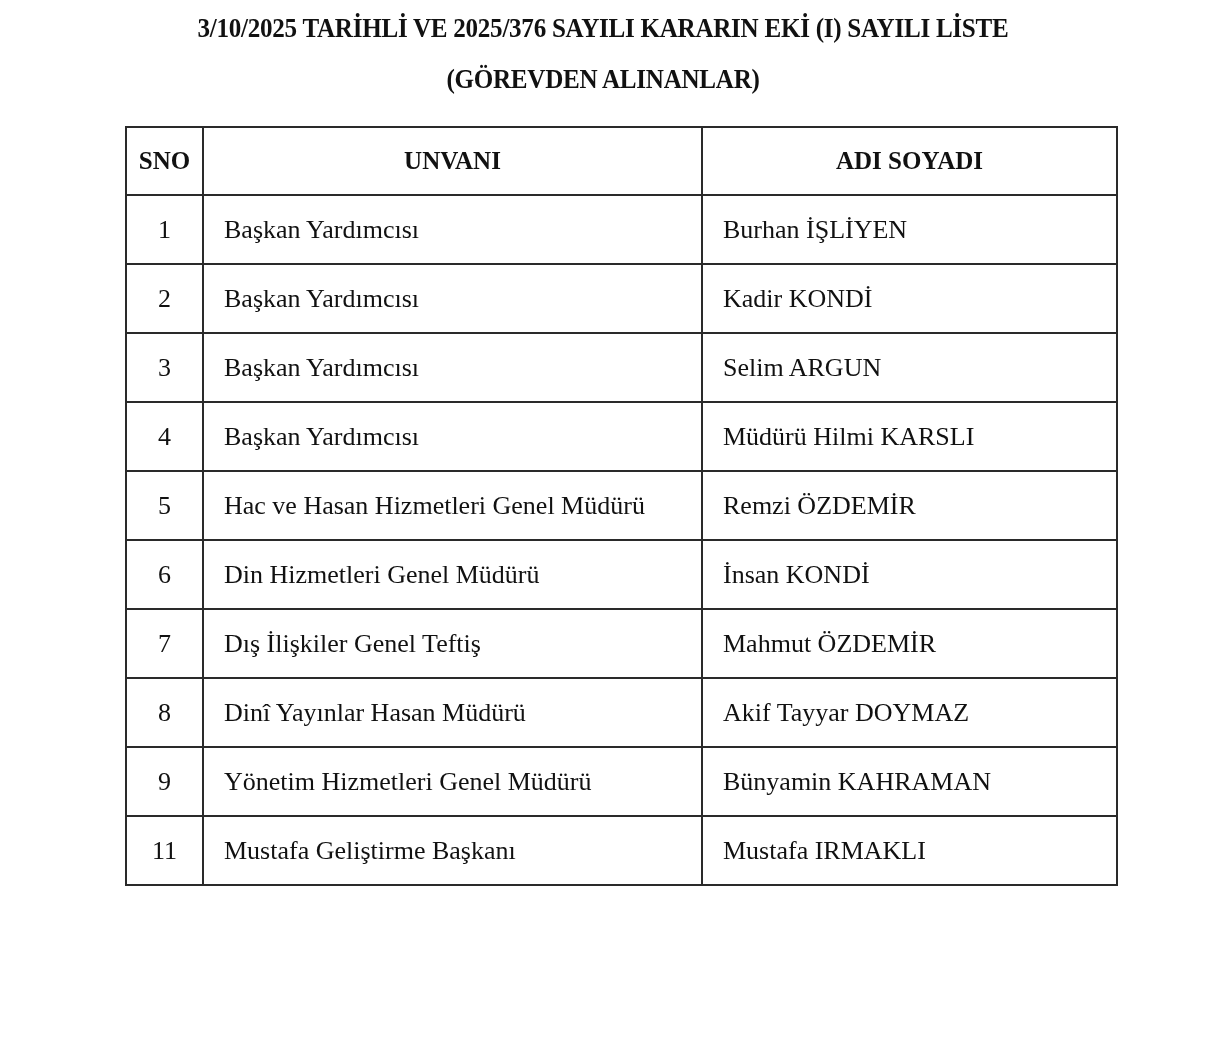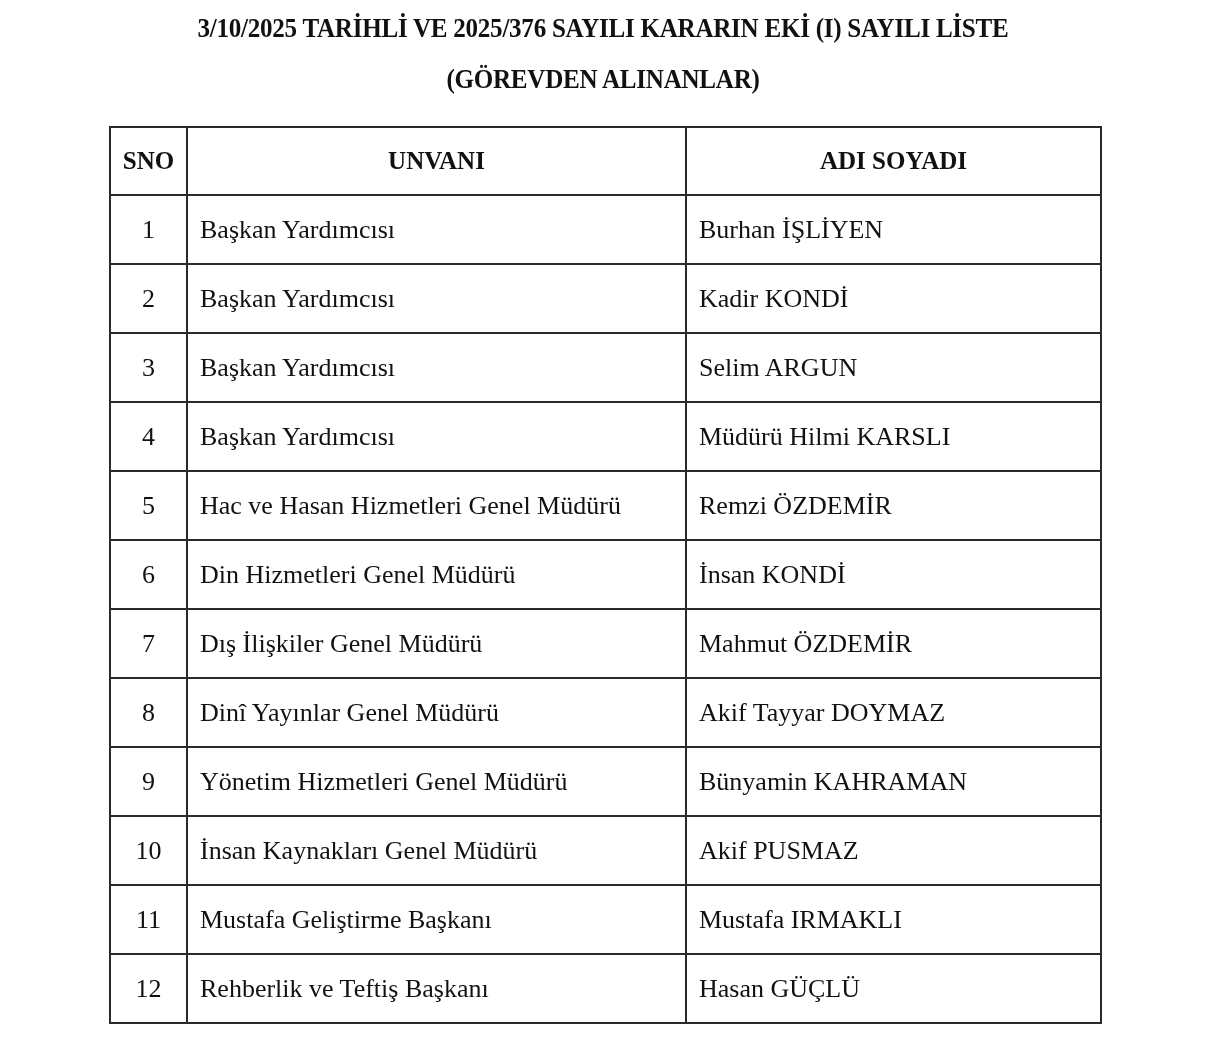--- a/index.html
+++ b/index.html
@@ -8,33 +8,33 @@
       font-family: "Liberation Serif", "DejaVu Serif", serif; color: #111111;
     }
     .title {
       position: absolute; left: 0; width: 1206px; text-align: center;
       font-weight: bold; font-size: 27px; letter-spacing: -0.3px;
       transform: scaleX(0.93); transform-origin: center;
     }
     .title.l1 { top: 13px; }
     .title.l2 { top: 64px; }
     table {
-      position: absolute; left: 109px; top: 126px;
+      position: absolute; left: 125px; top: 126px;
       width: 991px; border-collapse: collapse; table-layout: fixed;
     }
     td, th {
       border: 2px solid #2a2a2a; padding: 0; height: 67px;
       font-size: 26px; font-weight: normal; vertical-align: middle;
     }
     th { font-weight: bold; font-size: 25px; text-align: center; height: 66px; }
     col.c1 { width: 77px; }
     col.c2 { width: 499px; }
     col.c3 { width: 415px; }
     td.sno { text-align: center; }
-    td.txt { padding-left: 12px; white-space: nowrap; }
+    td.txt { padding-left: 20px; white-space: nowrap; }
   </style>
 </head>
 <body>
 
 <div class="title l1">3/10/2025 TARİHLİ VE 2025/376 SAYILI KARARIN EKİ (I) SAYILI LİSTE</div>
 <div class="title l2">(GÖREVDEN ALINANLAR)</div>
 
 <table>
   <colgroup>
       <col class="c1">
@@ -74,42 +74,32 @@
         <td class="txt">Hac ve Hasan Hizmetleri Genel Müdürü</td>
         <td class="txt">Remzi ÖZDEMİR</td>
       </tr>
       <tr>
         <td class="sno">6</td>
         <td class="txt">Din Hizmetleri Genel Müdürü</td>
         <td class="txt">İnsan KONDİ</td>
       </tr>
       <tr>
         <td class="sno">7</td>
-        <td class="txt">Dış İlişkiler Genel Müdürü</td>
+        <td class="txt">Dış İlişkiler Genel Teftiş</td>
         <td class="txt">Mahmut ÖZDEMİR</td>
       </tr>
       <tr>
         <td class="sno">8</td>
-        <td class="txt">Dinî Yayınlar Genel Müdürü</td>
+        <td class="txt">Dinî Yayınlar Hasan Müdürü</td>
         <td class="txt">Akif Tayyar DOYMAZ</td>
       </tr>
       <tr>
         <td class="sno">9</td>
         <td class="txt">Yönetim Hizmetleri Genel Müdürü</td>
         <td class="txt">Bünyamin KAHRAMAN</td>
       </tr>
       <tr>
-        <td class="sno">10</td>
-        <td class="txt">İnsan Kaynakları Genel Müdürü</td>
-        <td class="txt">Akif PUSMAZ</td>
-      </tr>
-      <tr>
         <td class="sno">11</td>
         <td class="txt">Mustafa Geliştirme Başkanı</td>
         <td class="txt">Mustafa IRMAKLI</td>
-      </tr>
-      <tr>
-        <td class="sno">12</td>
-        <td class="txt">Rehberlik ve Teftiş Başkanı</td>
-        <td class="txt">Hasan GÜÇLÜ</td>
       </tr>
     </tbody>
 </table>
 
 </body></html>

